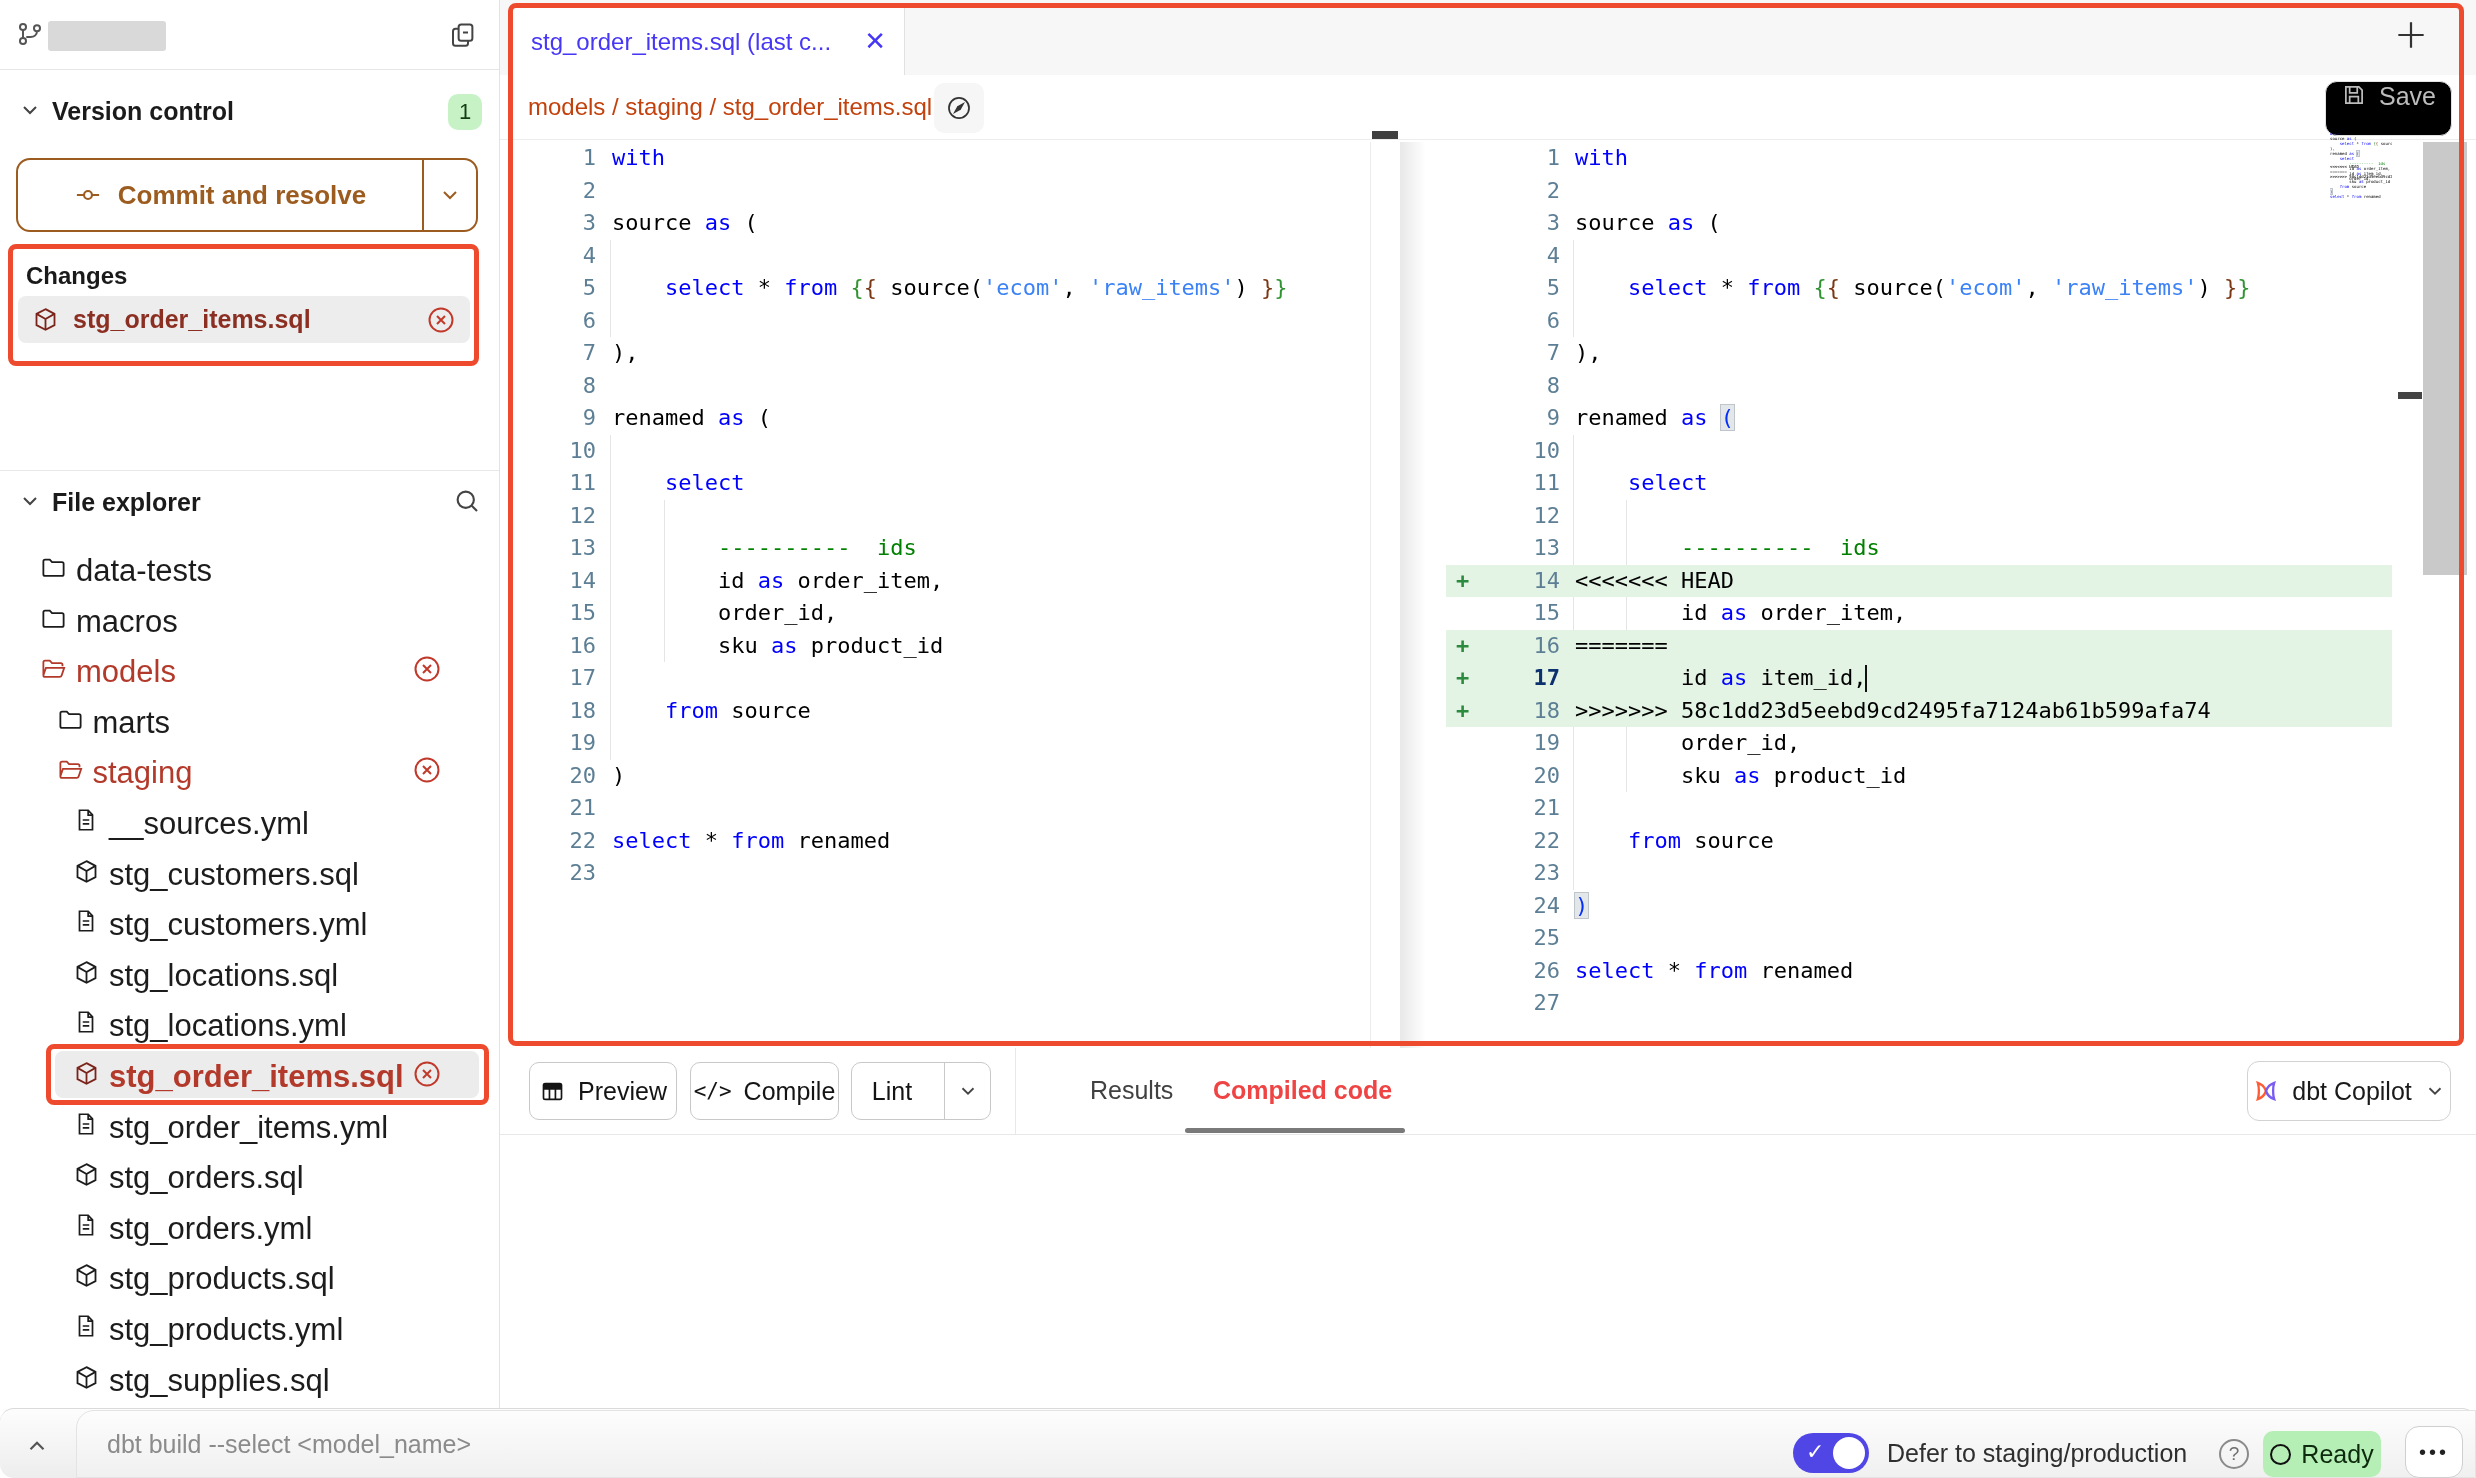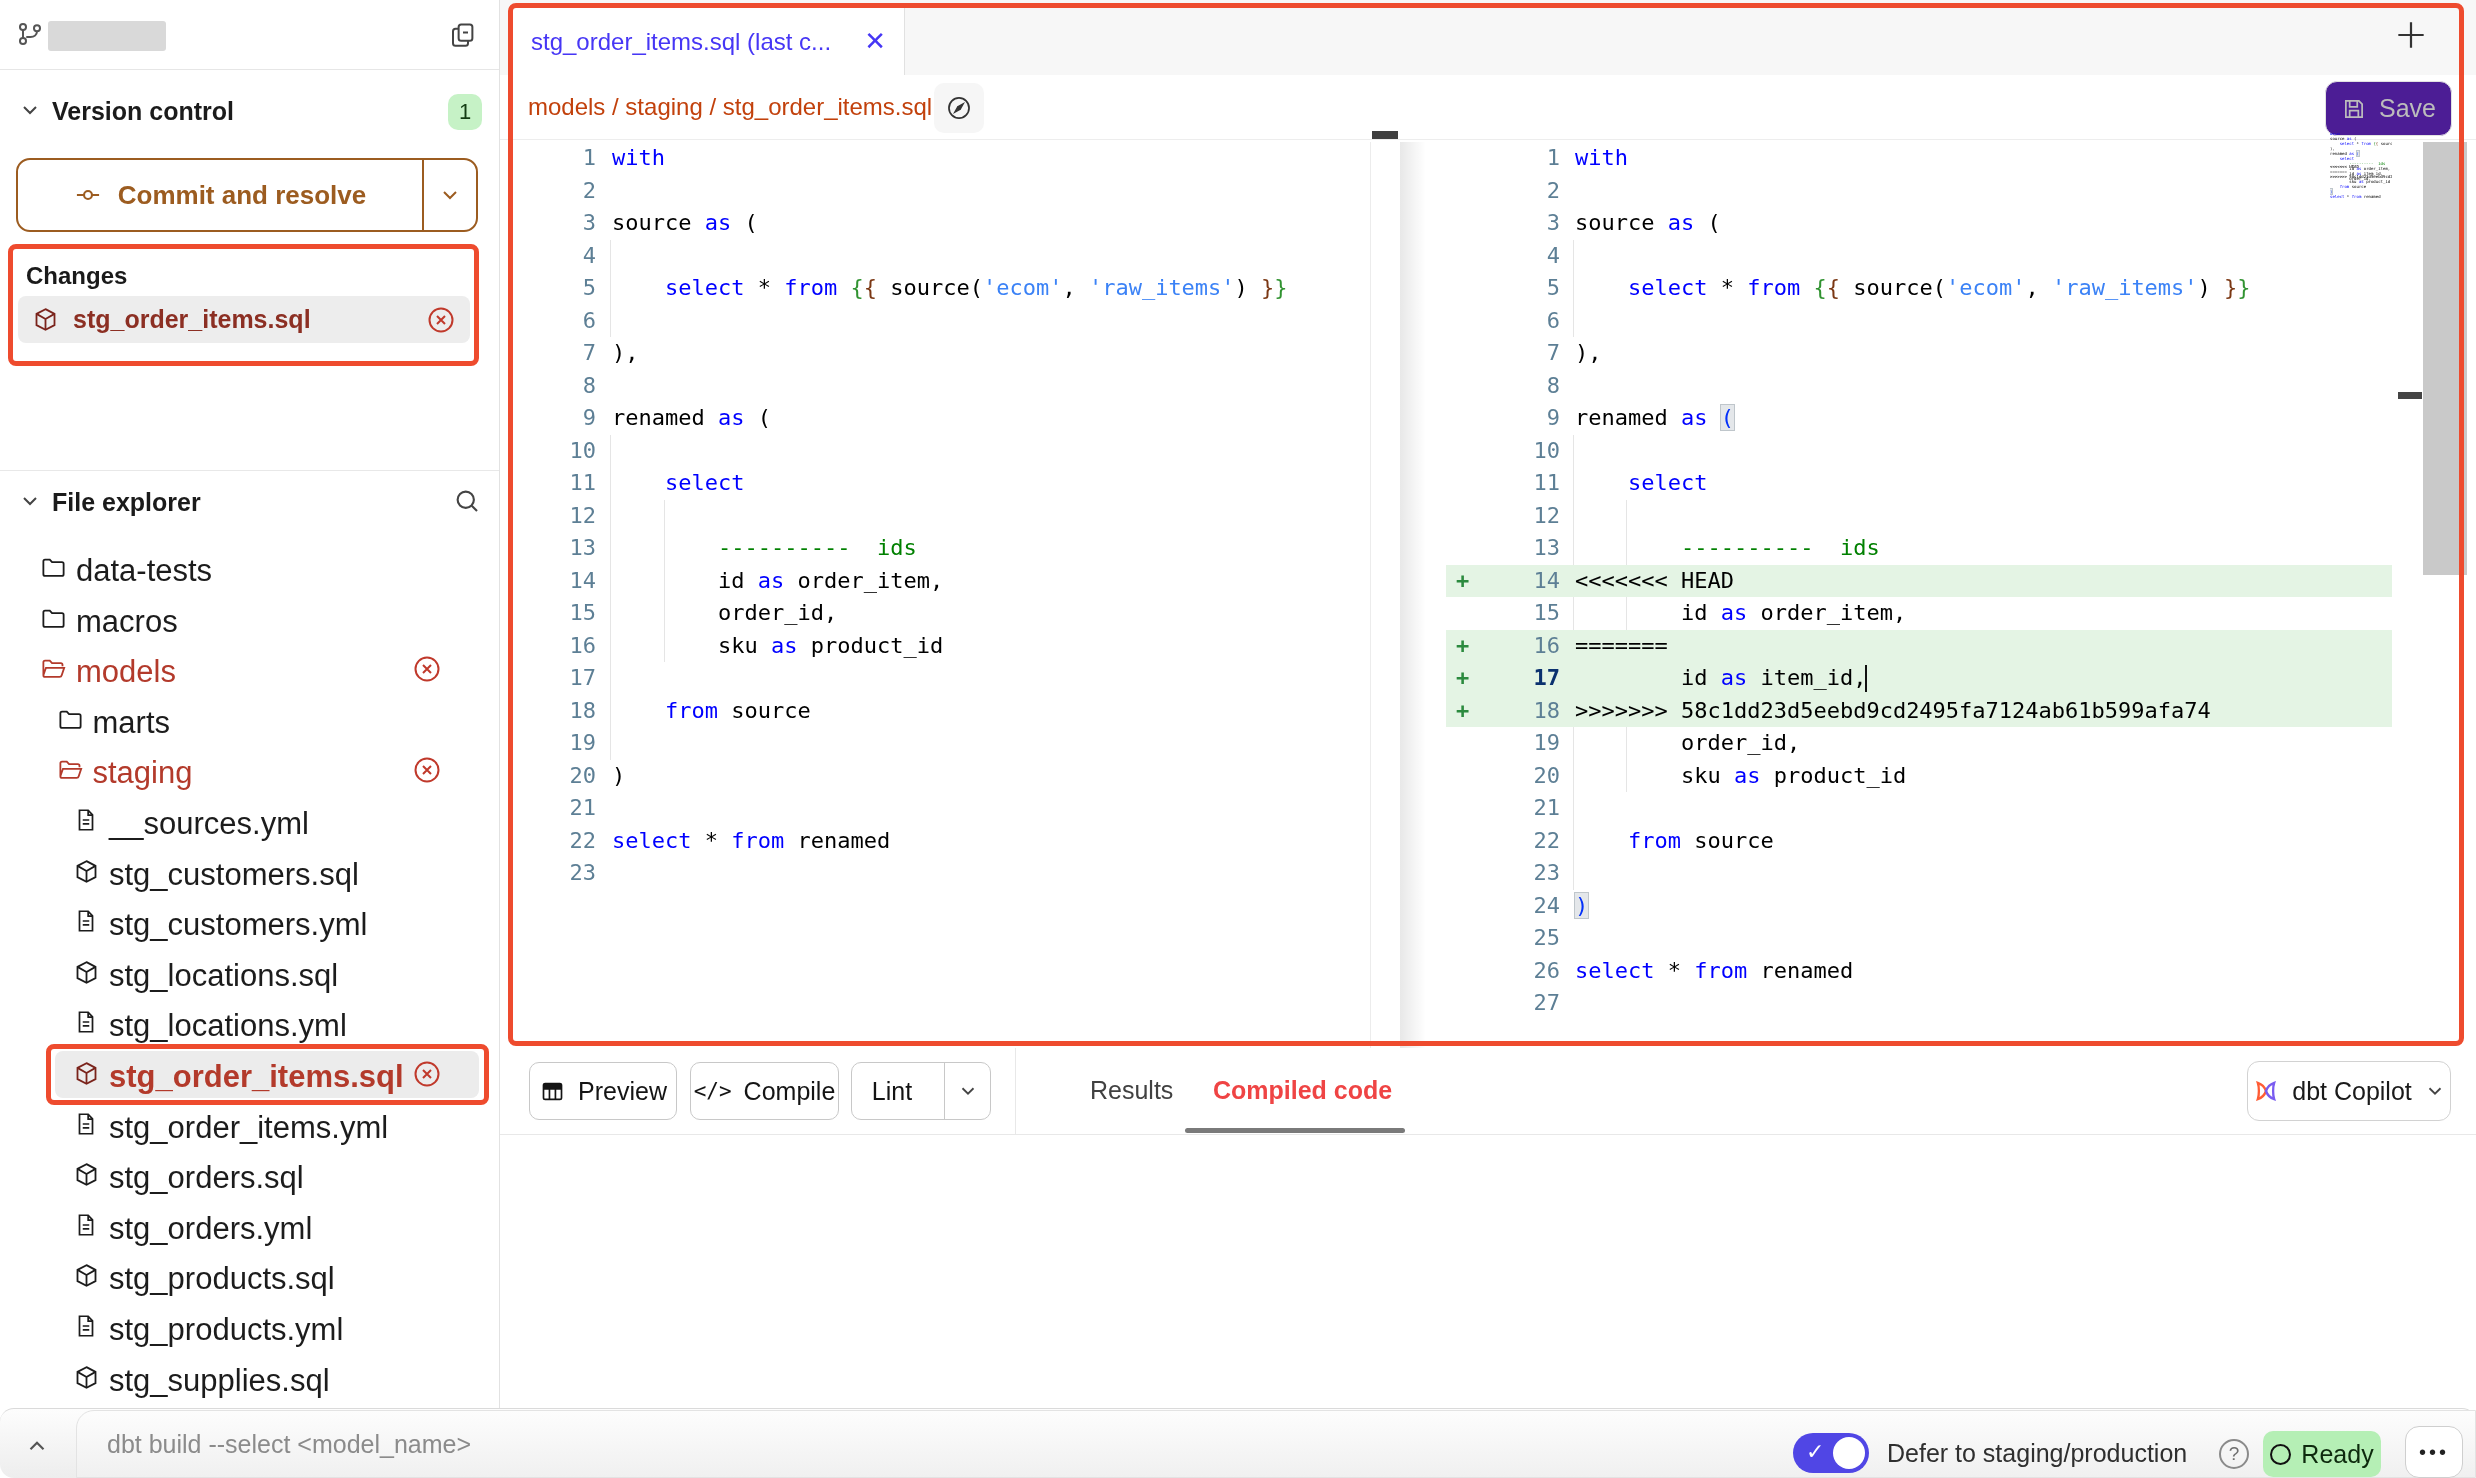--- a/index.html
+++ b/index.html
@@ -44,22 +44,22 @@
   .tab-active { position:absolute; left:13px; top:8px; width:392px; height:67px; background:#fff; border-right:1px solid #e1e1e1;
                 display:flex; align-items:center; padding:0 18px; gap:12px; cursor:pointer; }
   .tab-title { color:#4636f5; font-size:24px; white-space:nowrap; overflow:hidden; flex:1; }
   .tab-close { color:#4636f5; font-size:26px; cursor:pointer; }
   .tab-plus { position:absolute; right:46px; top:16px; color:#333; cursor:pointer; }
 
   .crumbrow { position:absolute; left:500px; top:75px; width:1976px; height:65px; background:#fff; border-bottom:1px solid #ededed; }
   .crumb { position:absolute; left:28px; top:18px; font-size:24px; color:#c2410c; }
   .lineage-btn { position:absolute; left:434px; top:8px; width:50px; height:50px; background:#f6f6f6; border-radius:10px;
                  display:flex; align-items:center; justify-content:center; color:#333; cursor:pointer; }
-  .save-btn { position:absolute; right:24px; top:6px; width:127px; height:55px; border:1px solid #e2e2e2; background:#4c1d95;
-              border-radius:12px; display:flex; align-items:center; justify-content:center; gap:12px; color:#bcbcbc; font-size:25px; }
+  .save-btn { position:absolute; right:24px; top:6px; width:127px; height:55px; border:1px solid #e2e2e2; background:#000000;
+              border-radius:12px; display:flex; align-items:flex-start; justify-content:center; gap:12px; color:#bcbcbc; font-size:25px; }
 
   .editor-annot { position:absolute; left:508px; top:3px; width:1956px; height:1043px; z-index:60; }
 
   
   .pane { position:absolute; top:142px; background:#fff; overflow:hidden; font-family:"DejaVu Sans Mono", monospace; font-size:22px; }
   .pane-left  { left:513px; width:857px; height:880px; }
   .pane-right { left:1400px; width:992px; height:880px; }
   .cl { position:relative; height:32.5px; line-height:32.5px; white-space:pre; }
   .cl .num { position:absolute; top:0; text-align:right; color:#5d7f95; font-size:22px; }
   .pane-left .num { left:18px; width:65px; }

